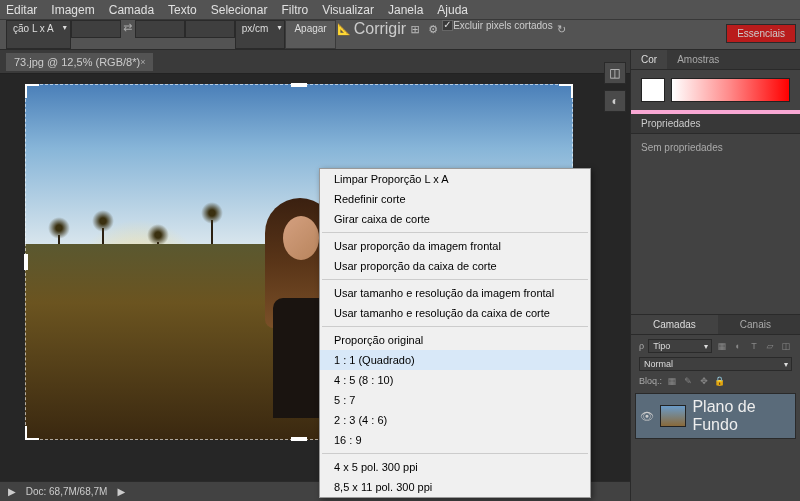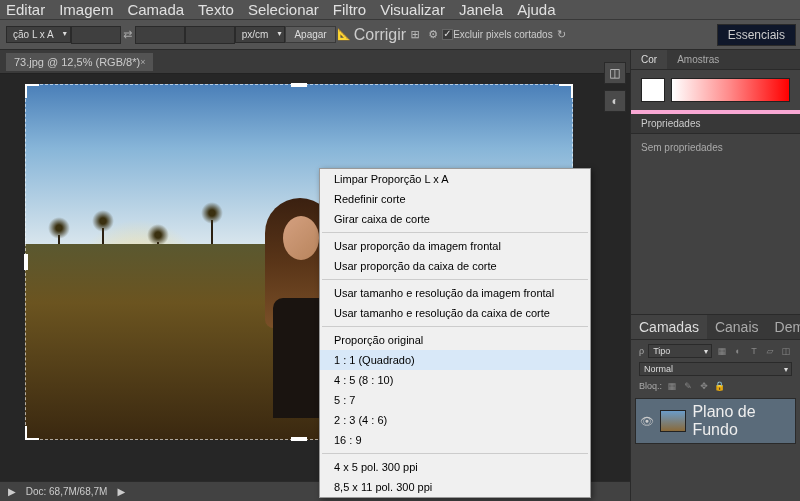--- a/index.html
+++ b/index.html
@@ -1,28 +1,28 @@
 <!DOCTYPE html>
 <html><head>
 <meta charset="utf-8">
 <style>
 *{margin:0;padding:0;box-sizing:border-box;font-family:Tahoma,Arial,sans-serif;font-size:11px;color:#ccc}
 body{background:#535353;width:800px;height:501px;overflow:hidden;position:relative}
 .menubar{background:#535353;height:20px;display:flex;align-items:center;padding:0 6px;gap:14px;border-bottom:1px solid #383838}
-.menubar span{font-size:15px;color:#e0e0e0;cursor:default}
-.optbar{background:#535353;height:30px;display:flex;align-items:center;padding:0 6px;border-bottom:1px solid #2a2a2a}
+.menubar span{font-size:12px;color:#e0e0e0;cursor:default}
+.optbar{background:#535353;height:30px;display:flex;padding:0 6px;border-bottom:1px solid #2a2a2a}
 .dropdown{background:#3f3f3f;border:1px solid #2a2a2a;padding:2px 16px 2px 6px;position:relative;color:#ddd;font-size:10px}
 .dropdown::after{content:"▾";position:absolute;right:3px;top:2px;font-size:8px}
 .inputbox{background:#3f3f3f;border:1px solid #2a2a2a;width:50px;height:18px}
 .swapicon{width:14px;height:14px;display:flex;align-items:center;justify-content:center;color:#aaa}
 .btn{background:#5a5a5a;border:1px solid #3a3a3a;padding:2px 8px;color:#ddd;font-size:10px}
 .toolicon{width:18px;height:18px;display:flex;align-items:center;justify-content:center;color:#bbb}
 .chk{width:11px;height:11px;background:#3a3a3a;border:1px solid #666;display:inline-block;position:relative}
 .chk.on::after{content:"✓";position:absolute;top:-2px;left:0;font-size:10px;color:#ddd}
-.essbtn{position:absolute;right:4px;top:24px;background:#0f172a;border:1px solid #2a2a2a;padding:3px 10px;font-size:12px}
+.essbtn{position:absolute;right:4px;top:24px;background:#b91c1c;border:1px solid #2a2a2a;padding:3px 10px;font-size:10px}
 .tabbar{background:#3a3a3a;height:24px;display:flex;align-items:center;padding:0 6px;border-bottom:1px solid #222}
 .doctab{background:#535353;padding:3px 8px;font-size:10px;color:#ddd;display:flex;align-items:center;}
 .doctab .x{font-size:9px;color:#aaa}
 .workarea{position:absolute;top:74px;left:0;width:630px;height:427px;background:#262626}
 .canvas{position:absolute;left:25px;top:10px;width:548px;height:356px;background:#888}
 .photo{width:100%;height:100%;position:relative;overflow:hidden}
 .sky{position:absolute;left:0;top:0;width:100%;height:45%;background:linear-gradient(180deg,#4a7fb8 0%,#87b5d8 40%,#d8e5ed 100%)}
 .ground{position:absolute;left:0;top:45%;width:100%;height:55%;background:linear-gradient(180deg,#5a5830 0%,#6b5420 30%,#3a2810 100%)}
 .sun{position:absolute;left:8%;top:38%;width:140px;height:140px;background:radial-gradient(circle,rgba(255,245,200,.9) 0%,rgba(255,220,120,.5) 30%,transparent 70%)}
 .trees{position:absolute;left:0;top:28%;width:100%;height:30%}
@@ -55,21 +55,21 @@
 .ptabs{display:flex;background:#383838;border-bottom:1px solid #2a2a2a}
 .ptab{padding:4px 10px;font-size:10px;color:#aaa}
 .ptab.act{background:#424242;color:#ddd}
 .swatch{display:flex;padding:8px 10px;gap:6px;align-items:center}
 .colorbox{width:24px;height:24px;border:1px solid #222;background:#fff;position:relative}
 .colorbox::after{content:"";position:absolute;width:24px;height:24px;background:#000;top:6px;left:6px;z-index:-1}
 .gradient{flex:1;height:24px;background:linear-gradient(90deg,#fff 0%,#f88 50%,#f00 100%);border:1px solid #222}
 .propsection{background:#383838;padding:4px 10px;font-size:10px;border-top:4px solid #f9a8d4;border-bottom:1px solid #2a2a2a}
 .propcontent{padding:8px 10px;font-size:10px;color:#aaa;height:180px}
 .layertabs{display:flex;background:#383838;border-top:1px solid #2a2a2a;border-bottom:1px solid #2a2a2a}
-.layertabs .ptab{padding:4px 8px;font-size:14px}
+.layertabs .ptab{padding:4px 22px;font-size:10px}
 .layercontrols{padding:4px 8px;display:flex;flex-direction:column;gap:4px}
 .lrow{display:flex;align-items:center;gap:4px}
 .lrow .dropdown{flex:1;font-size:9px;padding:1px 14px 1px 4px}
 .lrow .lbl{font-size:9px;color:#aaa}
 .minicon{width:12px;height:12px;font-size:9px;color:#888;display:inline-flex;align-items:center;justify-content:center}
 .layerlist{background:#3a3a3a;margin:2px 4px;border:1px solid #2a2a2a}
 .layer{display:flex;align-items:center;padding:4px;gap:6px;background:#5a6b7a}
 .eye{width:14px;text-align:center;font-size:11px}
 .thumb{width:30px;height:22px;background:linear-gradient(180deg,#6a9bc8 0%,#8a6a3a 100%);border:1px solid #222}
 .layername{font-size:16px;color:#eee}

